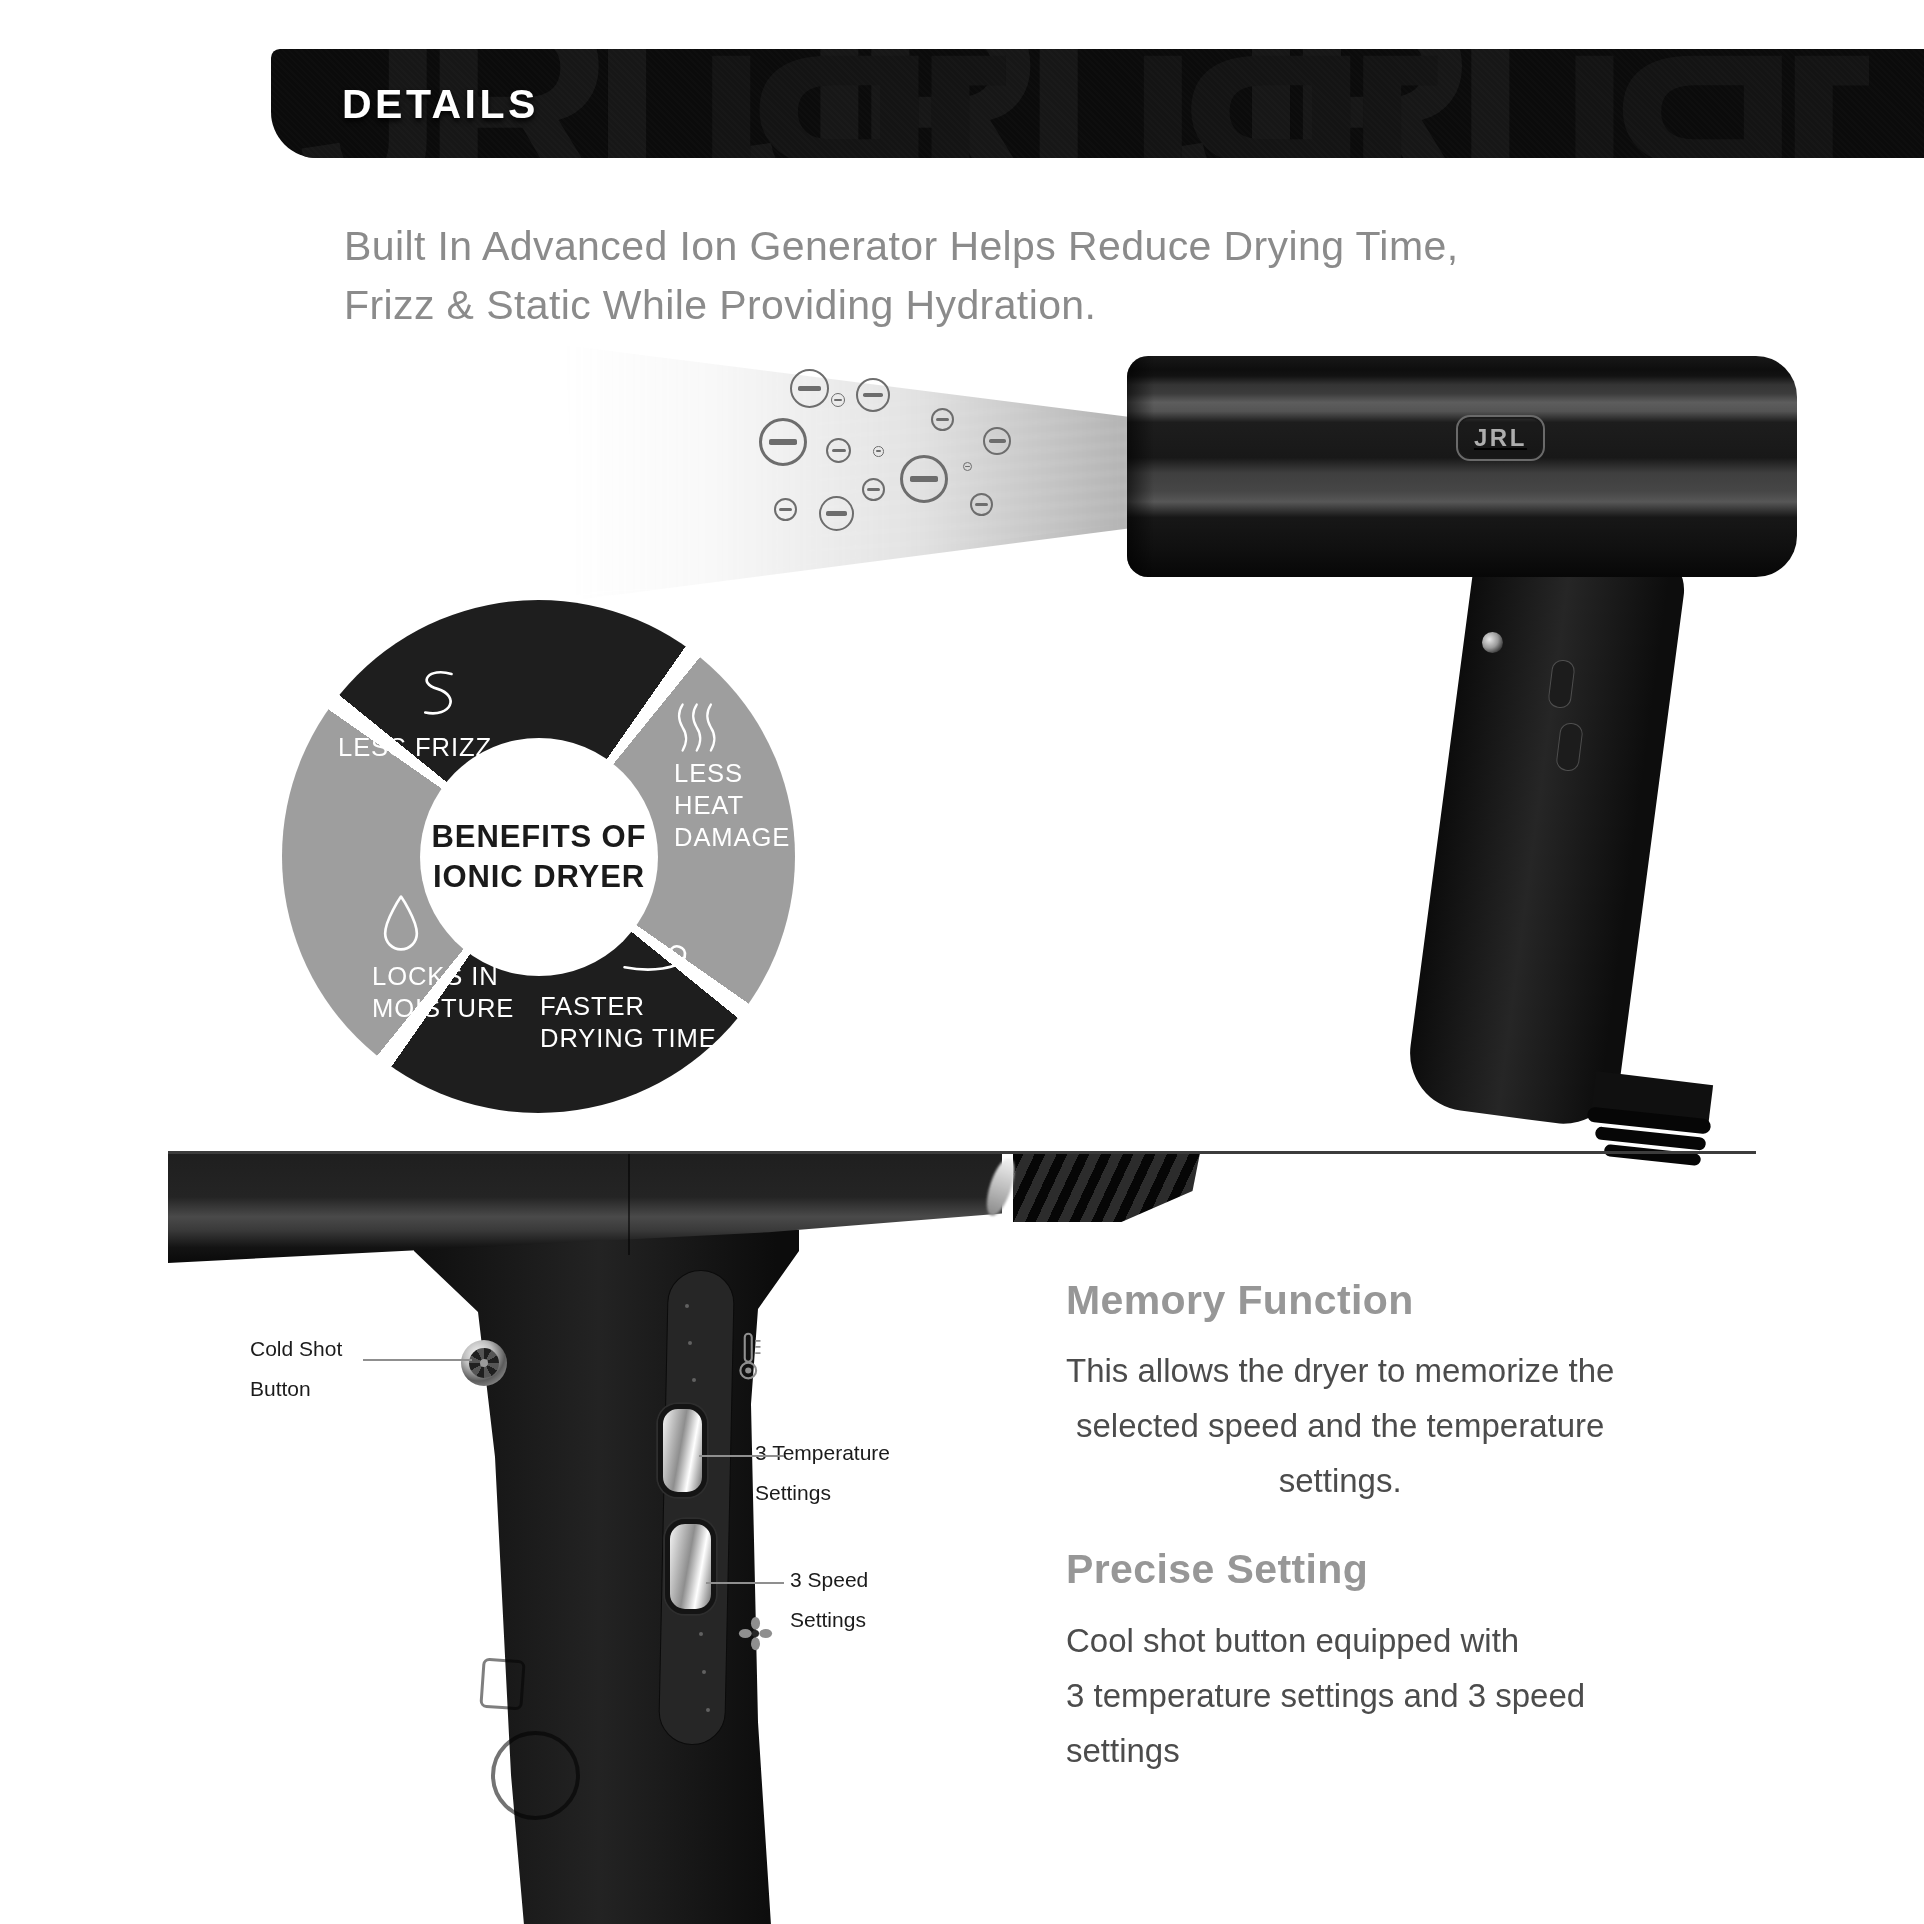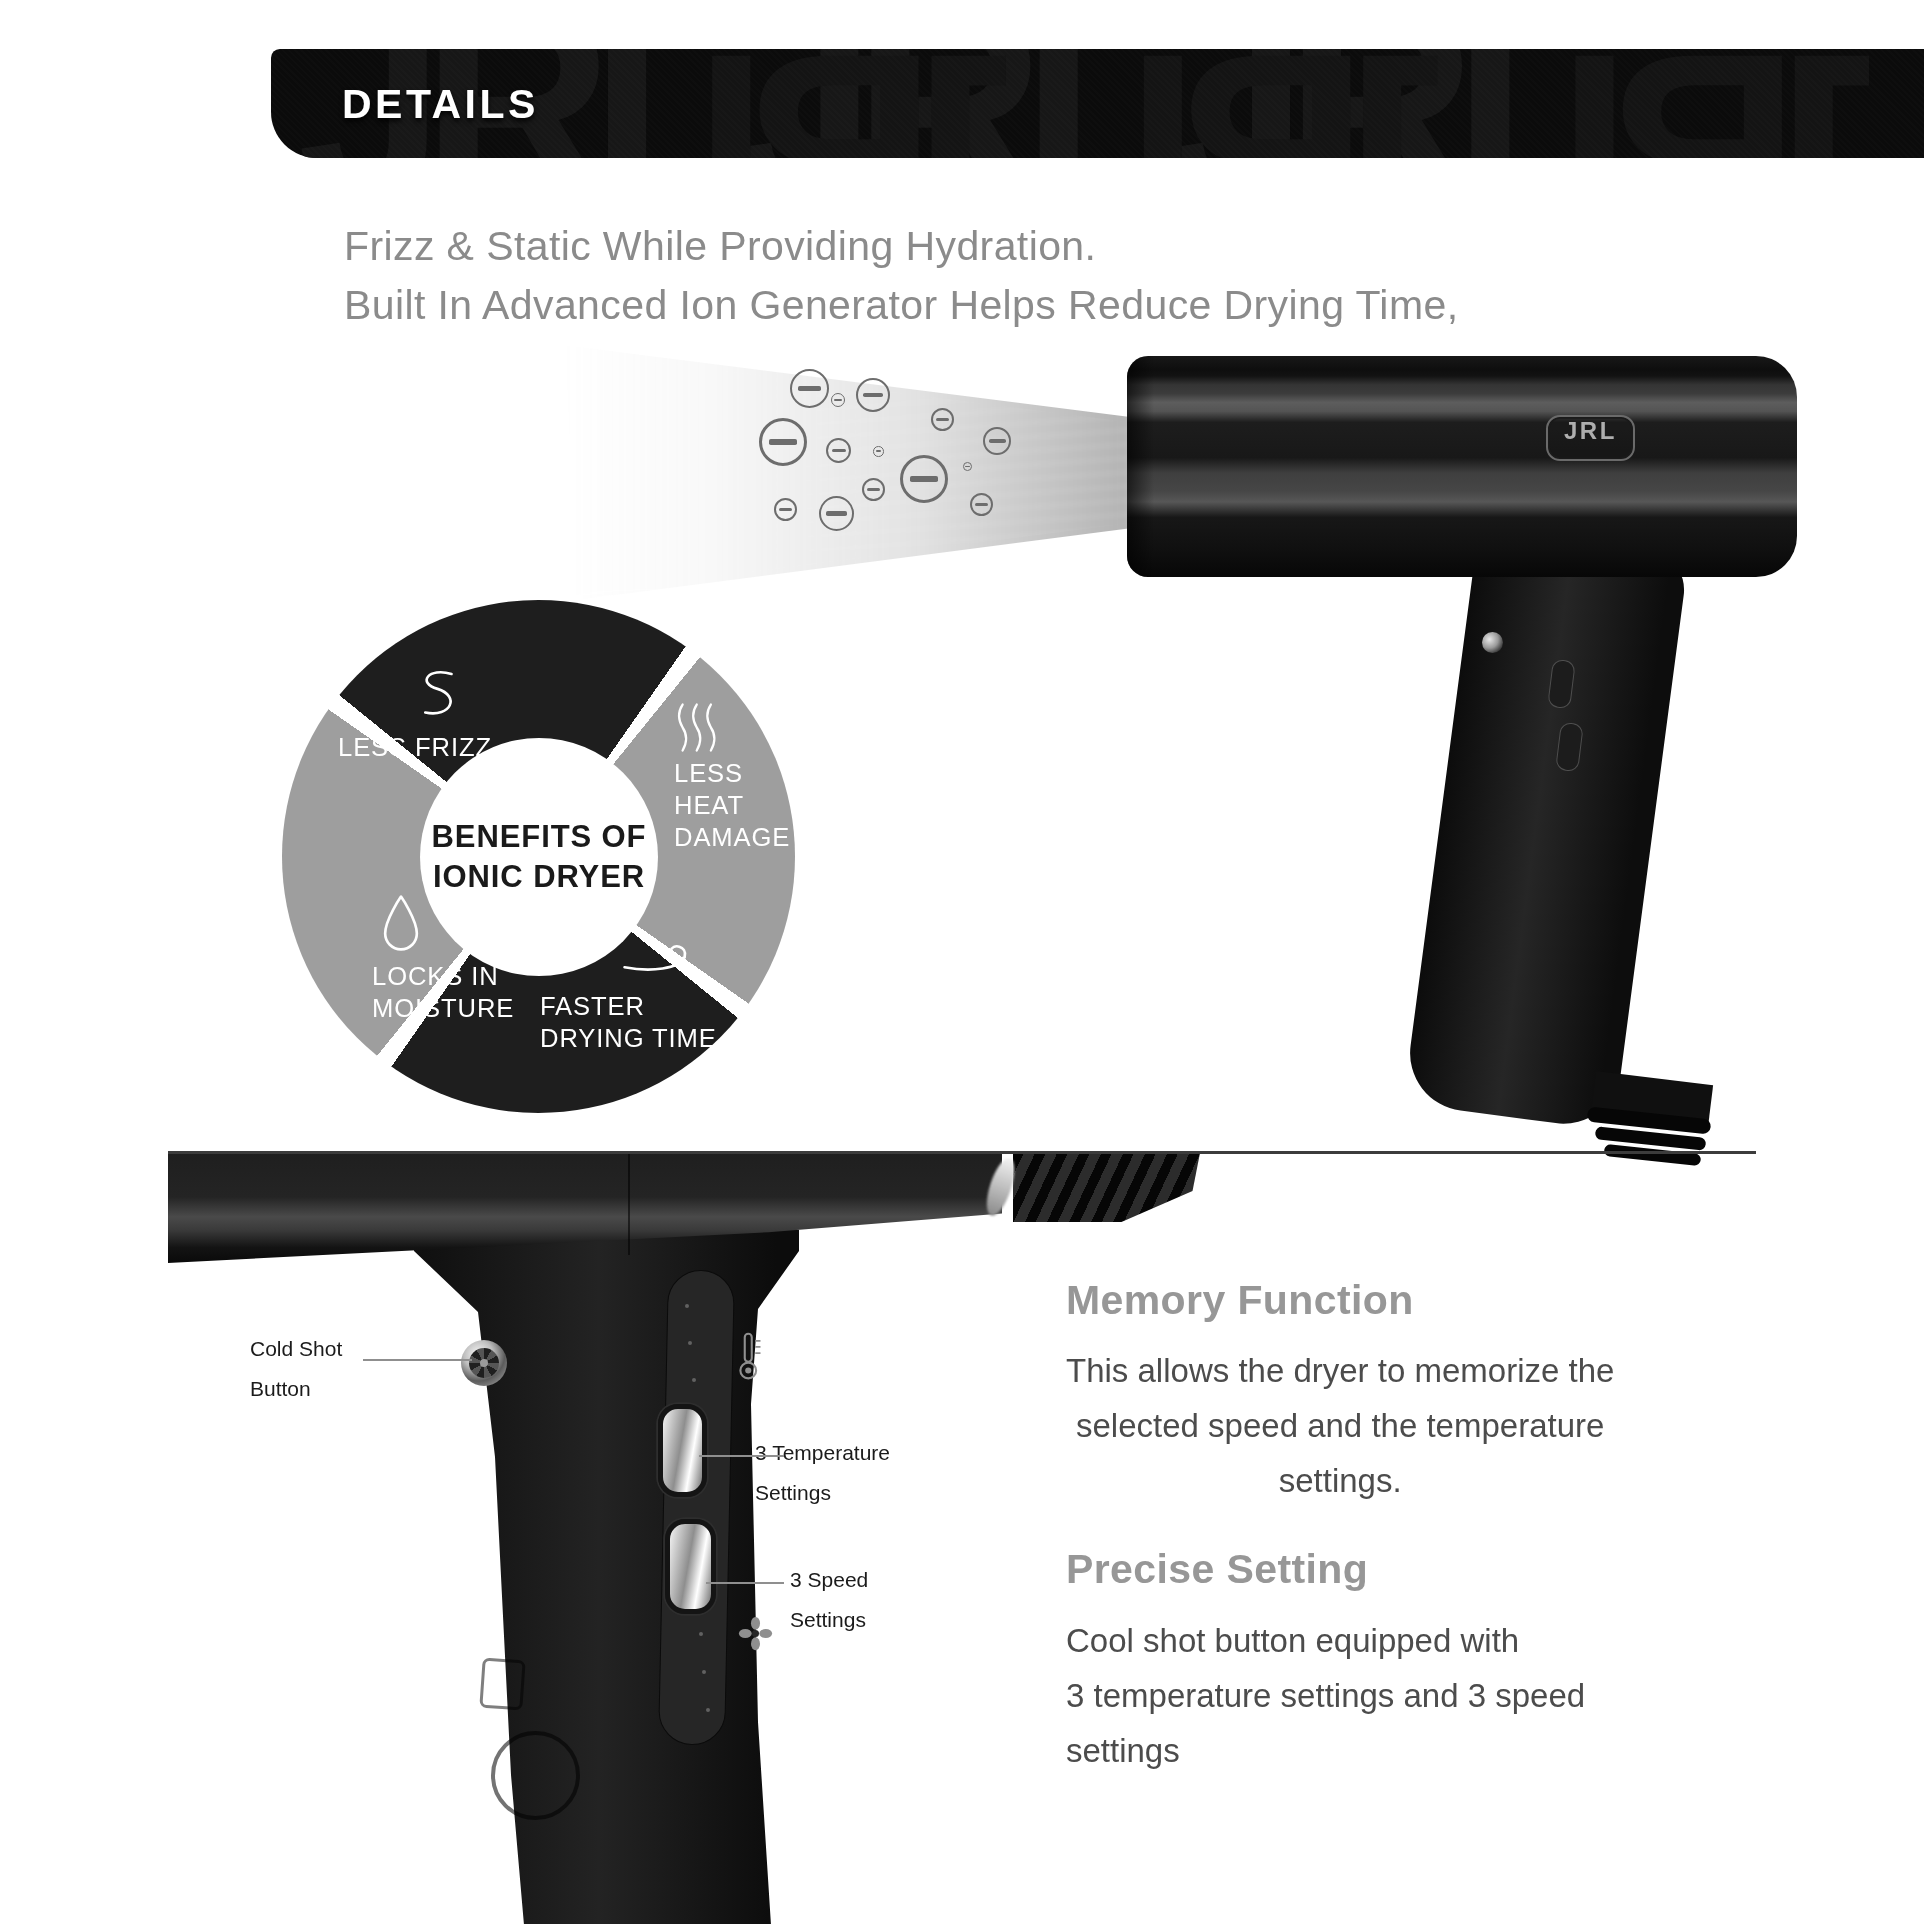--- a/index.html
+++ b/index.html
@@ -38,23 +38,23 @@
 
   
   .t-handle{position:absolute;left:1479px;top:526px;width:212px;height:582px;z-index:2;
        background:linear-gradient(to right,#0c0c0c,#262626 45%,#0d0d0d 92%);
        border-radius:42px 42px 58px 58px;transform:rotate(7.5deg);transform-origin:top left;}
   .t-barrel{position:absolute;left:1127px;top:356px;width:670px;height:221px;z-index:3;
        border-radius:21px 41px 41px 21px;
        background:linear-gradient(to bottom,#181818 0%,#0e0e0e 6%,#121212 9%,#343434 13%,#3c3c3c 17%,#5d5d5d 21%,#545454 25%,#1d1d1d 30%,#181818 46%,#3f3f3f 53%,#464646 61%,#575757 66%,#171717 73%,#101010 87%,#070707 100%);}
   .nozzle-shade{position:absolute;left:1127px;top:356px;width:26.5px;height:221px;z-index:4;
        border-radius:21px 0 0 21px;background:linear-gradient(to right,rgba(0,0,0,.6),rgba(0,0,0,0));}
-  .jrl-badge{position:absolute;left:1546px;top:415px;width:85px;height:42px;z-index:4;
-       border:2.6px solid #6a6a6a;border-radius:14px;display:flex;justify-content:center;
-       background:rgba(18,18,18,.25);box-shadow:inset 0 0 0 1.8px #1a1a1a;}
+  .jrl-badge{position:absolute;left:1456px;top:415px;width:85px;height:42px;z-index:4;
+       border:2.6px solid #6a6a6a;border-radius:14px;display:flex;align-items:center;justify-content:center;
+       background:rgba(18,18,18,.25);box-shadow:inset 0 0 0 1.8px #1a1a1a;text-decoration:underline;}
   .jrl-badge span{color:#aeaeae;font-size:24px;font-weight:bold;letter-spacing:2.6px;}
   .t-pill{position:absolute;width:21px;height:46px;border-radius:10.6px;background:#1c1c1c;
        border:1.8px solid #4e4e4e;z-index:4;transform:rotate(7deg);}
   .t-cold{position:absolute;left:1482px;top:632px;width:21px;height:21px;border-radius:50%;z-index:4;
        background:radial-gradient(circle at 35% 35%,#e8e8e8,#9a9a9a 45%,#3c3c3c 75%);}
   .t-neck{position:absolute;left:1593px;top:1078px;width:118px;height:42px;background:#101010;z-index:2;
        transform:rotate(7deg);}
   .ring{position:absolute;background:#060606;border-radius:8px;z-index:4;transform:rotate(6deg);}
 
   
@@ -124,22 +124,22 @@
 <div id="canvas">
 
   <div class="banner">
     <div class="banner-pattern">JRLJRLJRL</div>
     <div class="banner-pattern2">JRLJRLJRL</div>
     <div class="banner-tex"></div>
     <div class="banner-title">DETAILS</div>
   </div>
 
   <div class="headline">
+    <div>Built In Advanced Ion Generator Helps Reduce Drying Time,</div>
     <div>Frizz &amp; Static While Providing Hydration.</div>
-    <div>Built In Advanced Ion Generator Helps Reduce Drying Time,</div>
   </div>
 
   <div class="air"></div>
   <div class="air2"></div>
 
   <span class="ion" style="left:790px;top:369px;width:39px;height:39px;">
       <i style="width:23px;height:5.3px;"></i>
     </span>
   <span class="ion" style="left:831px;top:393px;width:14px;height:14px;border-width:1.8px;">
       <i style="width:8px;height:2.6px;"></i>

